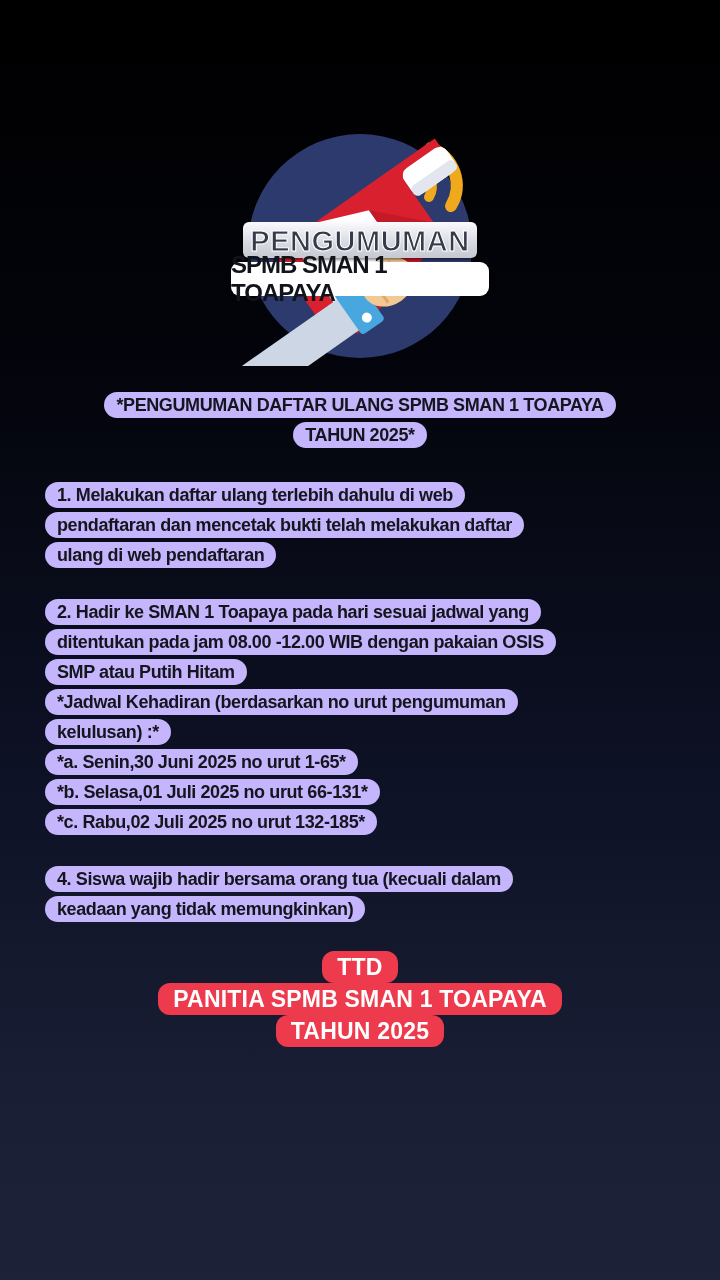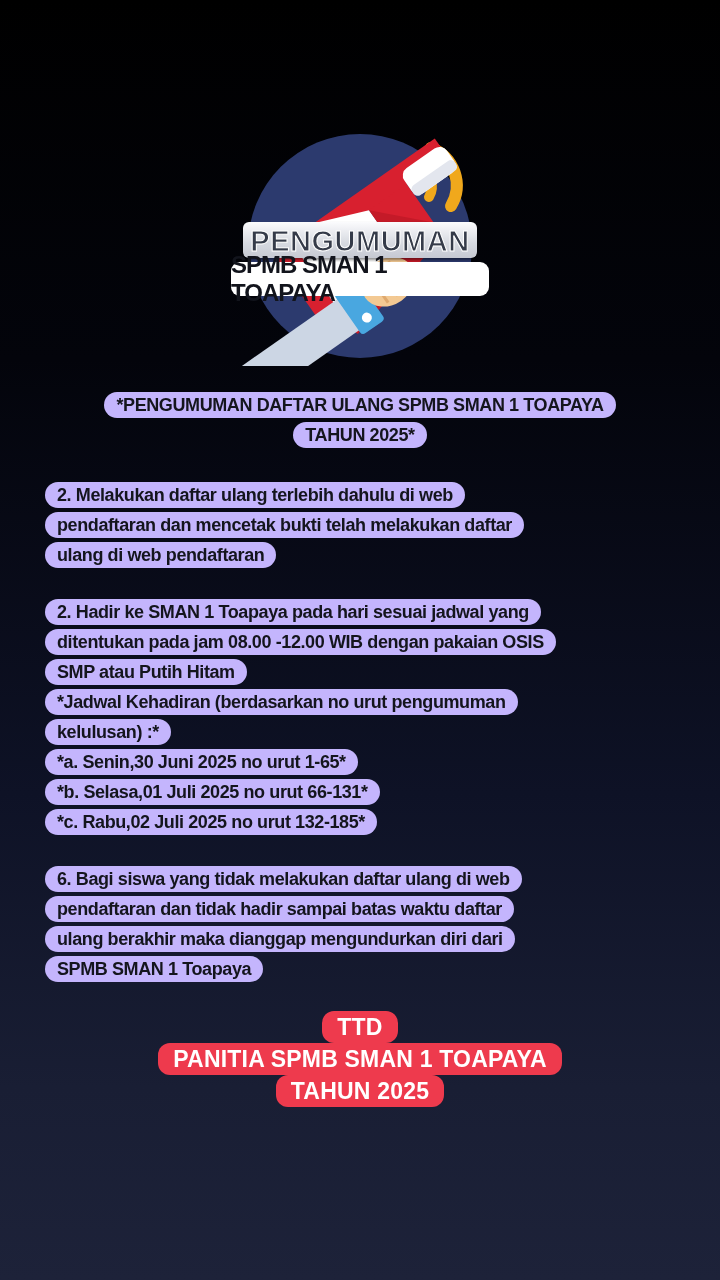--- a/index.html
+++ b/index.html
@@ -90,39 +90,37 @@
     </div>
   </div>
 
   <div class="title-block">
     <span class="chip">*PENGUMUMAN DAFTAR ULANG SPMB SMAN 1 TOAPAYA
 TAHUN 2025*</span>
   </div>
 
   <div class="items-block">
     <div class="item">
-      <span class="chip">2. Melakukan daftar ulang terlebih dahulu di web
+      <span class="chip">1. Melakukan daftar ulang terlebih dahulu di web
 pendaftaran dan mencetak bukti telah melakukan daftar
 ulang di web pendaftaran</span>
     </div>
     <div class="item">
       <span class="chip">2. Hadir ke SMAN 1 Toapaya pada hari sesuai jadwal yang
 ditentukan pada jam 08.00 -12.00 WIB dengan pakaian OSIS
 SMP atau Putih Hitam
 *Jadwal Kehadiran (berdasarkan no urut pengumuman
 kelulusan) :*
 *a. Senin,30 Juni 2025 no urut 1-65*
 *b. Selasa,01 Juli 2025 no urut 66-131*
 *c. Rabu,02 Juli 2025 no urut 132-185*</span>
     </div>
     <div class="item">
-      <span class="chip">6. Bagi siswa yang tidak melakukan daftar ulang di web
-pendaftaran dan tidak hadir sampai batas waktu daftar
-ulang berakhir maka dianggap mengundurkan diri dari
-SPMB SMAN 1 Toapaya</span>
+      <span class="chip">4. Siswa wajib hadir bersama orang tua (kecuali dalam
+keadaan yang tidak memungkinkan)</span>
     </div>
   </div>
 
   <div class="footer-block">
     <span class="chip chip-red">TTD
 PANITIA SPMB SMAN 1 TOAPAYA
 TAHUN 2025</span>
   </div>
 
 </div>

